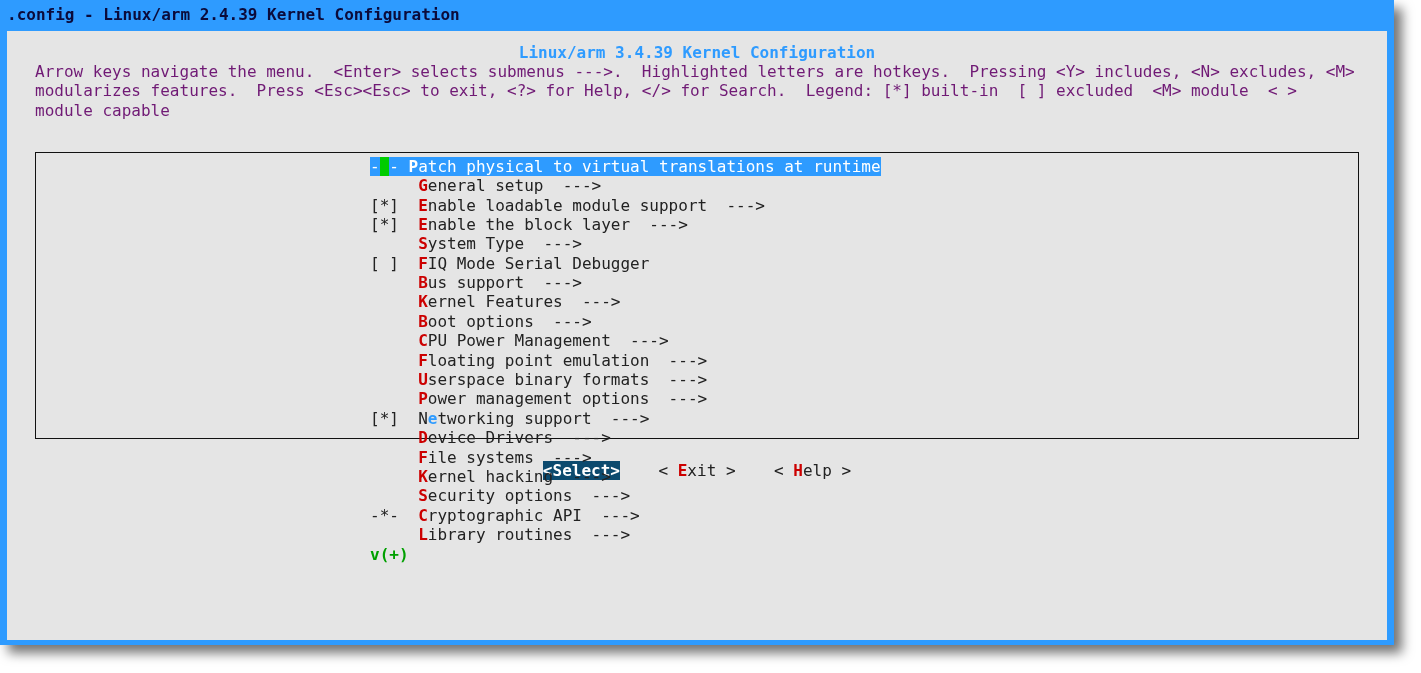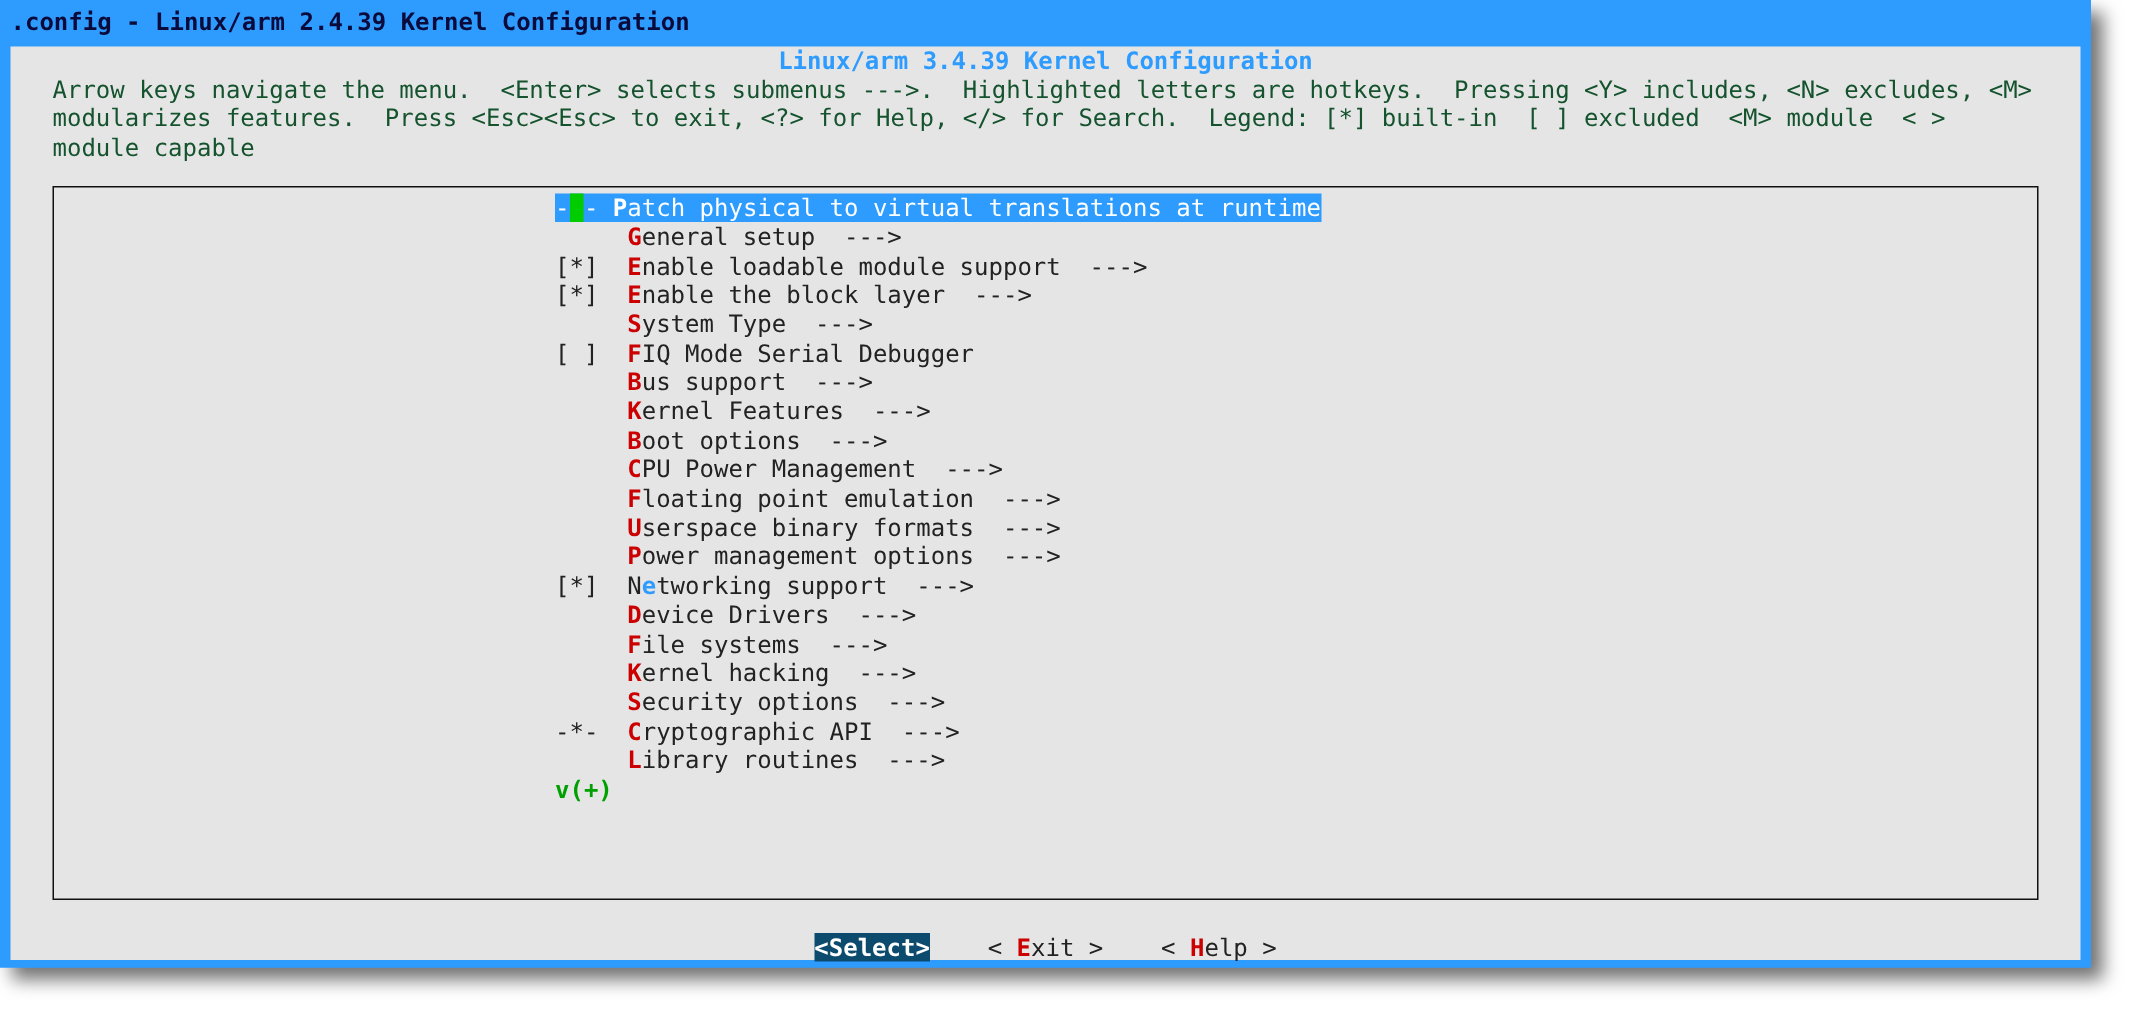--- a/index.html
+++ b/index.html
@@ -35,31 +35,31 @@
     color: #222;
     margin: 4px 4px 4px 4px;
     height: calc(100% - 30px);
     padding: 0;
     position: relative;
   }
   .kc-title {
     text-align: center;
     color: #2e9bff;
     font-weight: bold;
-    padding-top: 0;
+    padding-top: 12px;
   }
   .help-text {
     white-space: pre-wrap;
     padding: 0 28px;
-    color: #14532d;
+    color: #701a75;
   }
   .menu-box {
     border: 1px solid #111;
-    margin: 16px 28px 0 28px;
-    height: 476px;
+    margin: 32px 28px 0 28px;
+    height: 287px;
     padding: 4px 0 0 0;
     position: relative;
   }
   .menu-lines {
     margin-left: 334px;
     white-space: pre;
   }
   .menu-row {
     height: 19.4px;
     line-height: 19.4px;

